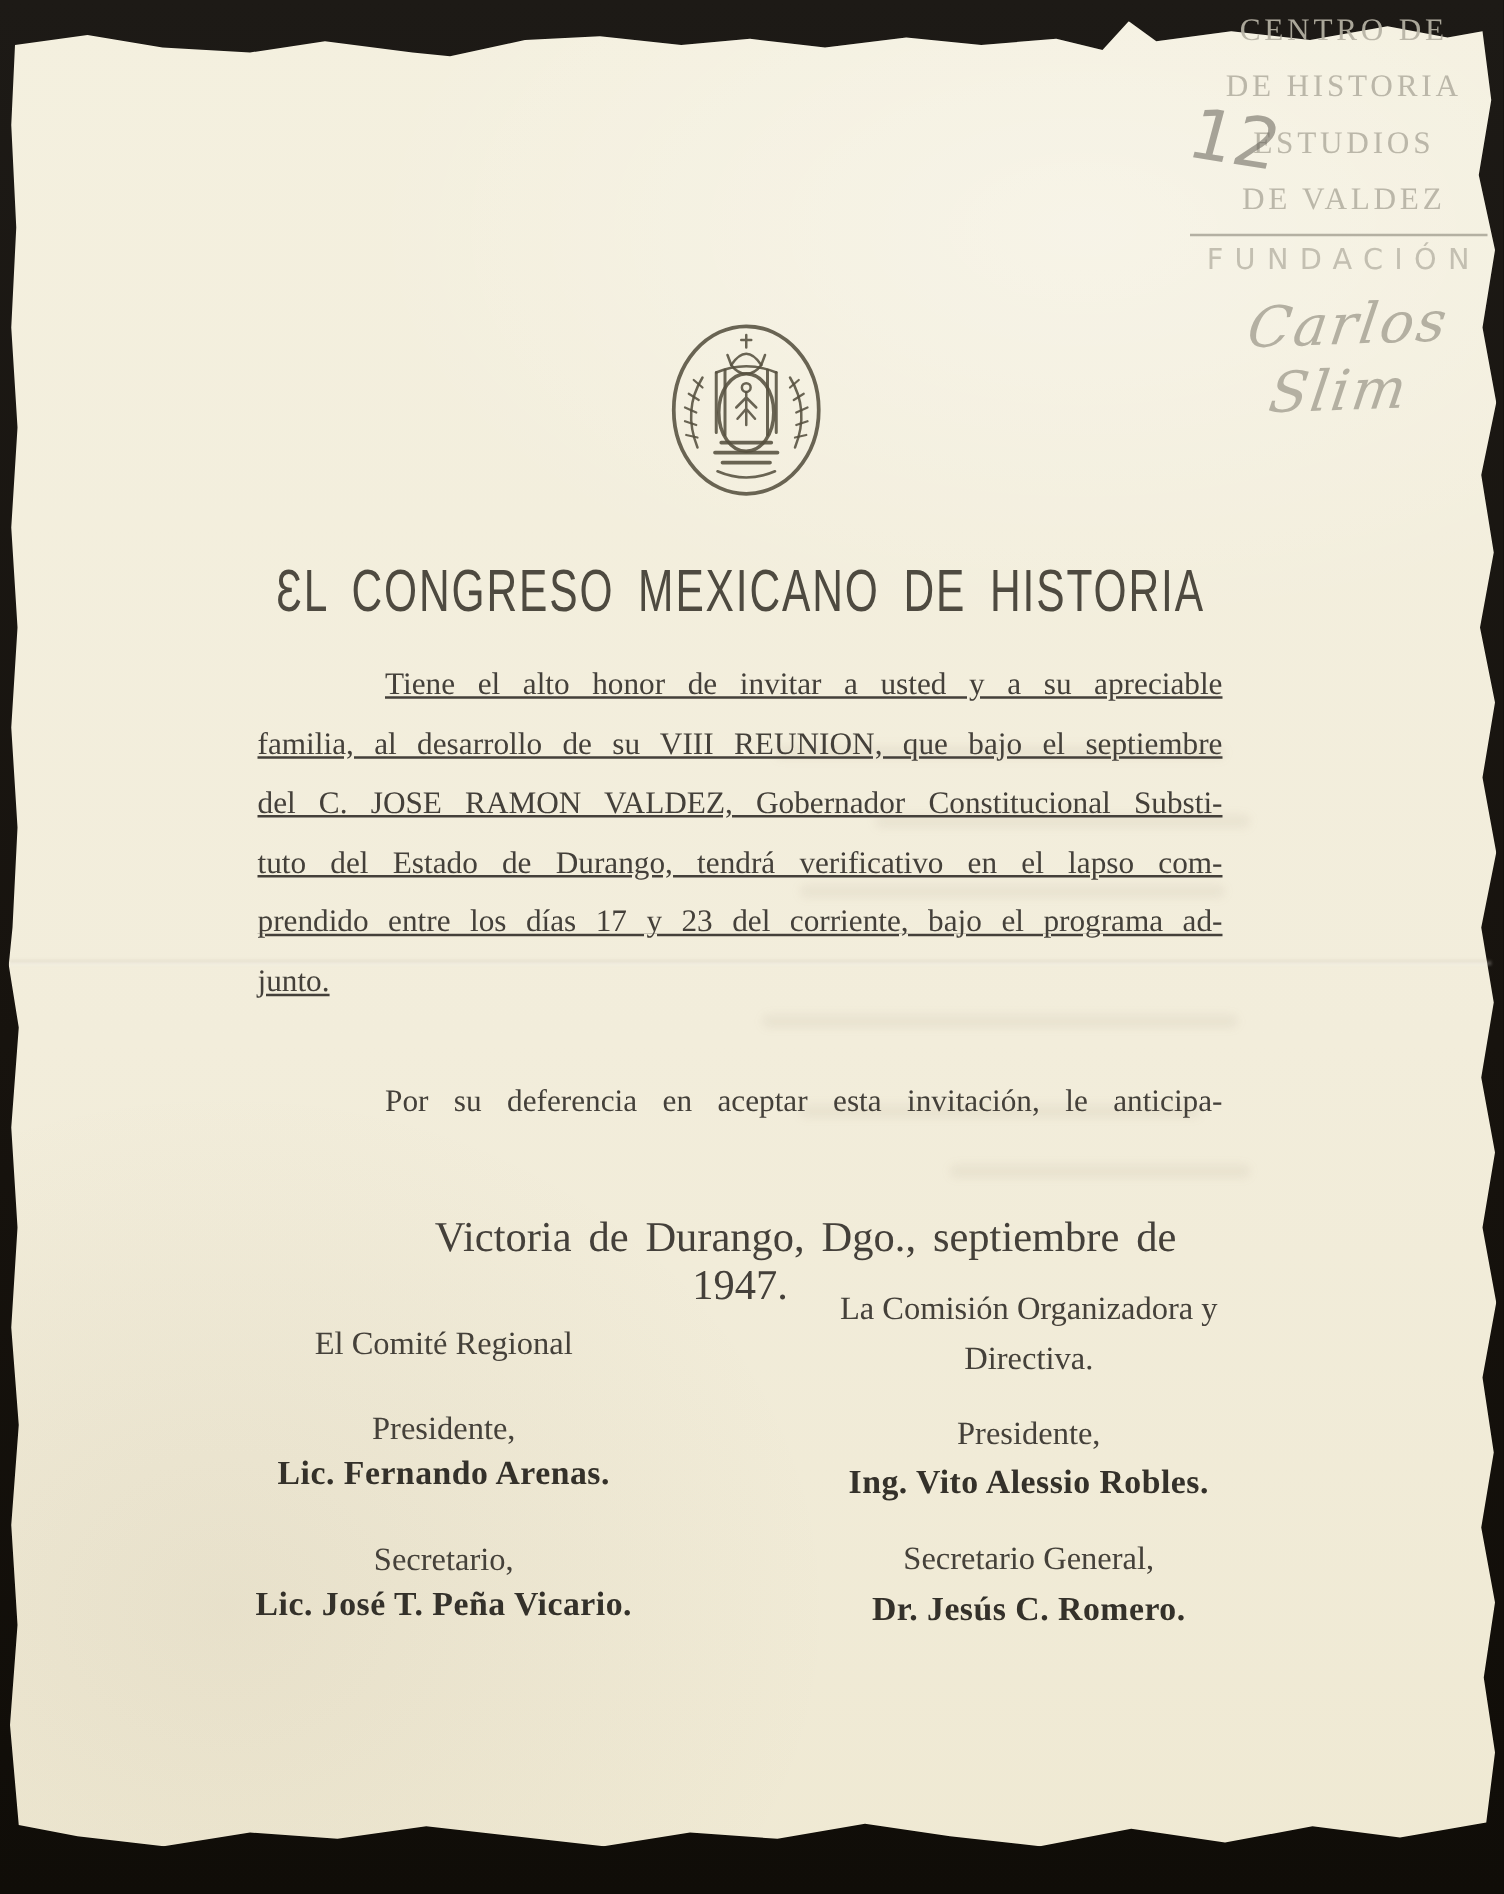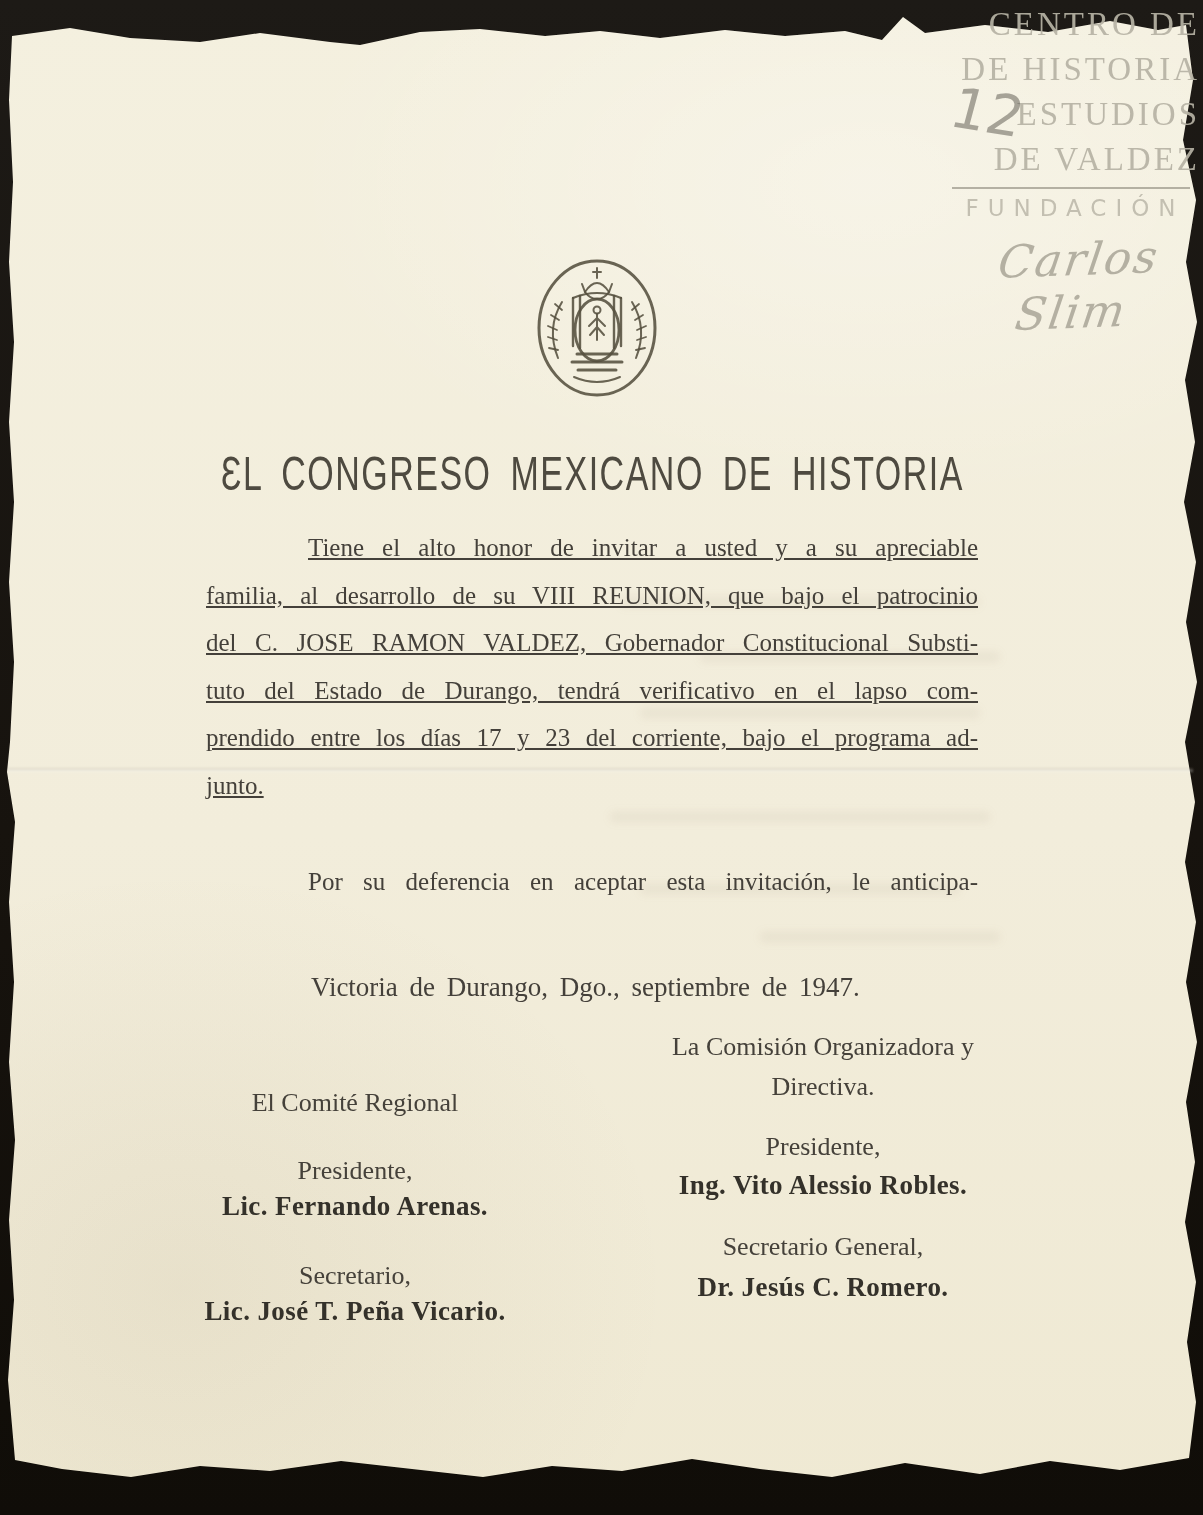--- a/index.html
+++ b/index.html
@@ -24,22 +24,22 @@
       14px 1300px,9px 1220px,15px 1140px,9px 1062px,14px 982px,9px 902px,15px 822px,7px 772px,
       10px 742px,14px 662px,9px 582px,14px 502px,9px 422px,14px 342px,9px 262px,13px 182px,9px 100px);
   }
   .crease{position:absolute;left:8px;right:10px;top:768px;height:4px;
     background:linear-gradient(180deg, rgba(125,112,88,.16), rgba(255,255,255,.4));
     filter:blur(1.2px);}
   .streak{position:absolute;height:10px;background:rgba(140,126,98,.09);filter:blur(4px);border-radius:5px;}
 
   
   .stamp{position:absolute;top:2px;right:3px;width:250px;text-align:center;z-index:6;color:#b7b3a5;}
-  .stamp .org{font-family:"Liberation Serif", serif;font-size:33px;line-height:45px;
-    letter-spacing:3px;opacity:.92;text-align:right;}
+  .stamp .org{font-family:"Liberation Serif", serif;font-size:25px;line-height:45px;
+    letter-spacing:3px;opacity:.92;}
   .stamp .rule{height:0;border-top:2px solid rgba(158,154,140,.75);margin:5px 10px 6px 2px;}
   .stamp .fund{font-family:"DejaVu Sans", sans-serif;font-size:23px;letter-spacing:9px;
     margin-top:5px;color:#c1bdaf;opacity:.95;}
   .stamp .script{font-family:"DejaVu Serif", serif;font-style:italic;font-size:45px;
     margin-top:12px;letter-spacing:2px;color:#b4b0a2;transform:skewX(-10deg) rotate(-2deg);}
   .pencil{position:absolute;top:80px;left:952px;z-index:7;font-family:"DejaVu Sans", sans-serif;
     font-size:56px;color:rgba(100,96,88,.55);transform:rotate(9deg) skewX(-6deg);}
 
   
   .seal{position:absolute;left:534px;top:256px;z-index:3;}
@@ -49,25 +49,25 @@
     font-family:"Liberation Sans", sans-serif;font-size:34px;letter-spacing:1.5px;word-spacing:8px;
     color:#4e4a40;text-align:center;white-space:nowrap;transform:scaleY(1.4);transform-origin:50% 20%;}
 
   
   .para{position:absolute;left:206px;width:772px;z-index:3;line-height:47.6px;
     font-size:25px;color:#44403a;}
   .p1{top:524px;text-decoration:underline;} .p2{top:858px;}
   .pline{text-align:justify;text-align-last:justify;}
   .pline.first{text-indent:102px;}
   .pline.plain{text-align:left;text-align-last:left;}
-  .dateline{position:absolute;left:206px;top:972px;width:772px;z-index:3;font-size:27px;
-    color:#44403a;padding-left:0;text-indent:105px;word-spacing:5px;}
+  .dateline{position:absolute;left:206px;top:972px;width:772px;z-index:3;font-size:34px;
+    color:#44403a;padding-left:0;text-indent:105px;word-spacing:5px;text-align:center;}
 
   
-  .sigL{position:absolute;left:190px;width:330px;text-align:center;z-index:3;margin-top:28px;}
+  .sigL{position:absolute;left:190px;width:330px;text-align:center;z-index:3;}
   .sigR{position:absolute;left:628px;width:390px;text-align:center;z-index:3;}
   .sh,.st{font-size:26px;color:#45413a;}
   .sn{font-size:27px;font-weight:bold;color:#34312a;letter-spacing:.4px;}
 </style>
 </head>
 <body>
 
 <div class="stage">
 
   <div class="paper"></div>
@@ -115,21 +115,21 @@
       <path d="M24,94 l-9,-2 M23,84 l-9,-3 M23,74 l-9,-4 M25,64 l-8,-5 M28,54 l-7,-6" stroke-width="1.8"></path>
       <path d="M102,102 Q114,72 98,46" stroke-width="2"></path>
       <path d="M102,94 l9,-2 M103,84 l9,-3 M103,74 l9,-4 M101,64 l8,-5 M98,54 l7,-6" stroke-width="1.8"></path>
     </g>
   </svg>
 
   <div class="title"><span>Ɛ</span><span>L CONGRESO MEXICANO DE HISTORIA</span></div>
 
   <div class="para p1">
     <div class="pline first">Tiene el alto honor de invitar a usted y a su apreciable</div>
-    <div class="pline">familia, al desarrollo de su VIII REUNION, que bajo el patrocinio</div>
+    <div class="pline">familia, al desarrollo de su VIII REUNION, que bajo el septiembre</div>
     <div class="pline">del C. JOSE RAMON VALDEZ, Gobernador Constitucional Substi-</div>
     <div class="pline">tuto del Estado de Durango, tendrá verificativo en el lapso com-</div>
     <div class="pline">prendido entre los días 17 y 23 del corriente, bajo el programa ad-</div>
     <div class="pline plain">junto.</div>
   </div>
 
   <div class="para p2">
     <div class="pline first">Por su deferencia en aceptar esta invitación, le anticipa-</div>
   </div>
 

